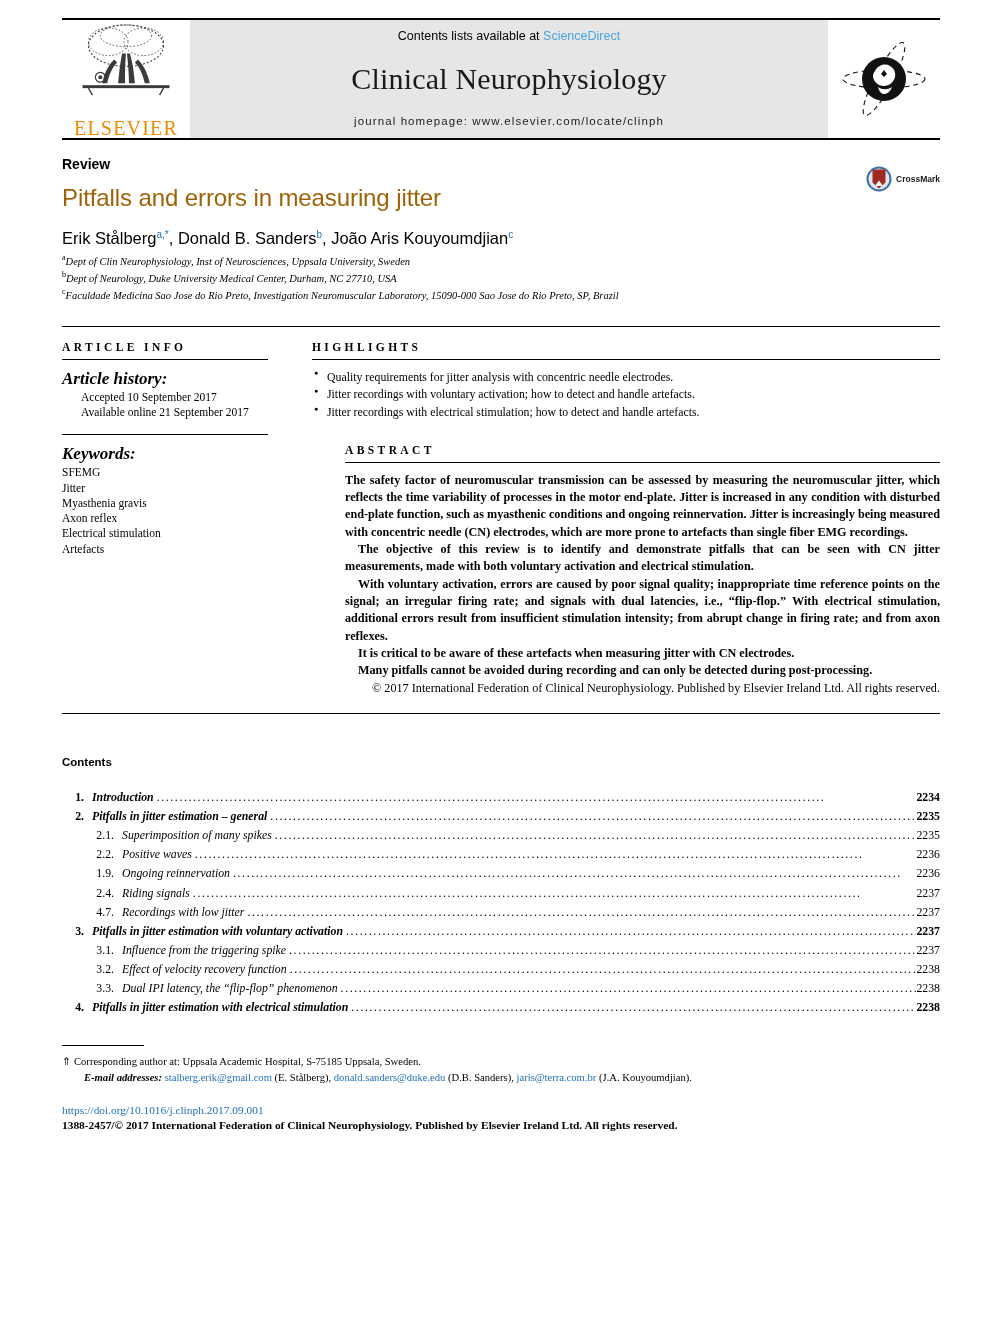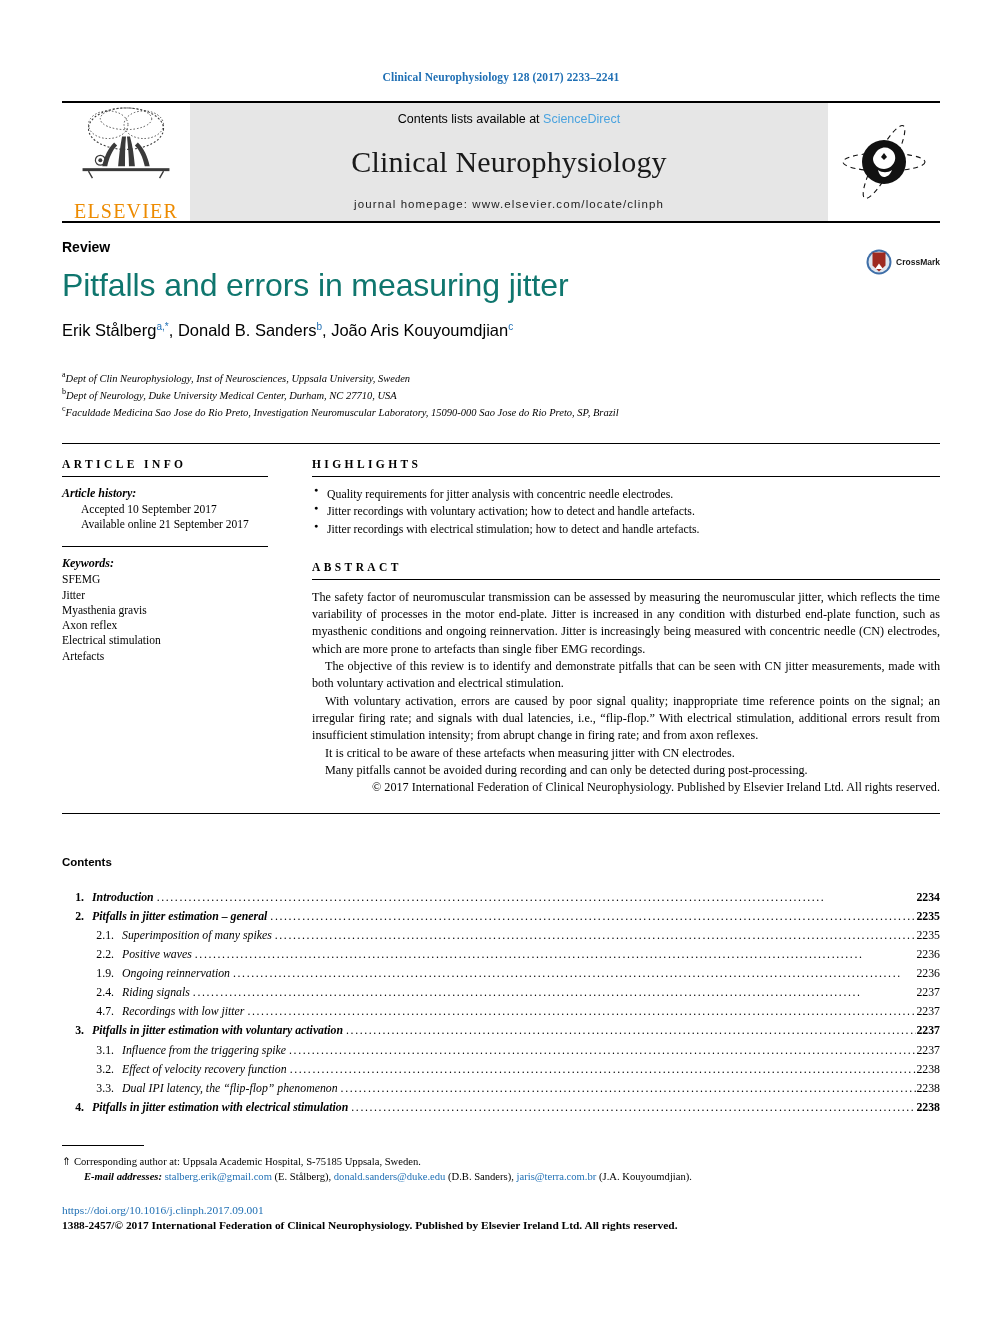--- a/index.html
+++ b/index.html
@@ -116,30 +116,30 @@
     padding-top: 16px;
   }
   .doc-type {
     font-family: "Liberation Sans", sans-serif;
     font-size: 14px;
     font-weight: 600;
     margin-bottom: 12px;
   }
   .paper-title {
     font-family: "Liberation Sans", sans-serif;
-    font-size: 32px;
+    font-size: 24px;
     font-weight: 400;
-    color: #0f766e;
+    color: #a16207;
     margin: 0 0 16px 0;
     letter-spacing: -0.1px;
   }
   .authors {
     font-family: "Liberation Sans", sans-serif;
     font-size: 16.5px;
-    margin-bottom: 29px;
+    margin-bottom: 4px;
   }
   .authors sup {
     color: #1f6fb4;
     font-size: 10px;
     vertical-align: super;
   }
   .affiliations {
     font-family: "Liberation Serif", serif;
     font-style: italic;
     font-size: 10.5px;
@@ -193,21 +193,21 @@
     margin-bottom: 6px;
   }
   .hr-thin {
     border-top: 1.1px solid #000;
     margin: 0 0 9px 0;
   }
   .info-label {
     font-family: "Liberation Serif", serif;
     font-style: italic;
     font-weight: bold;
-    font-size: 12px;
+    font-size: 17px;
     margin-bottom: 1px;
   }
   .info-line {
     font-family: "Liberation Serif", serif;
     font-size: 11.5px;
     line-height: 1.33;
     margin-left: 19px;
   }
   .info-gap {
     height: 14px;
@@ -236,27 +236,29 @@
   }
   .hl-list li::before {
     content: "\25CF";
     position: absolute;
     left: 2px;
     top: -0.5px;
     font-size: 7px;
   }
   .abstract-block {
     margin-top: 22px;
+    margin-left: 33px;
   }
   .abstract-body p {
     font-family: "Liberation Serif", serif;
     font-size: 12.2px;
     line-height: 1.42;
     text-align: justify;
     margin: 0;
+    font-weight: bold;
   }
   .abstract-body p.indent {
     text-indent: 13px;
   }
   .copyright {
     font-family: "Liberation Serif", serif;
     font-size: 12.2px;
     line-height: 1.42;
     text-align: right;
     margin-top: 0;
@@ -366,21 +368,20 @@
     font-weight: bold;
     line-height: 1.35;
   }
 </style>
 </head>
 <body>
 
 <div class="page">
   <div class="content">
 
-    <div class="running-head">Clinical Neurophysiology 128 (2017) 2233–2241</div>
 
     <div class="masthead">
 
       <div class="elsevier-logo">
         <svg class="elsevier-tree" viewBox="0 0 96 80">
           <g fill="#3a3a3a">
             <ellipse cx="48" cy="26" rx="38" ry="21" fill="none" stroke="#3a3a3a" stroke-width="1.1" stroke-dasharray="2 2"></ellipse>
             <ellipse cx="30" cy="22" rx="20" ry="14" fill="none" stroke="#3a3a3a" stroke-width="0.9" stroke-dasharray="1.5 2"></ellipse>
             <ellipse cx="66" cy="22" rx="20" ry="14" fill="none" stroke="#3a3a3a" stroke-width="0.9" stroke-dasharray="1.5 2"></ellipse>
             <ellipse cx="48" cy="16" rx="26" ry="11" fill="none" stroke="#3a3a3a" stroke-width="0.9" stroke-dasharray="1.5 2"></ellipse>

